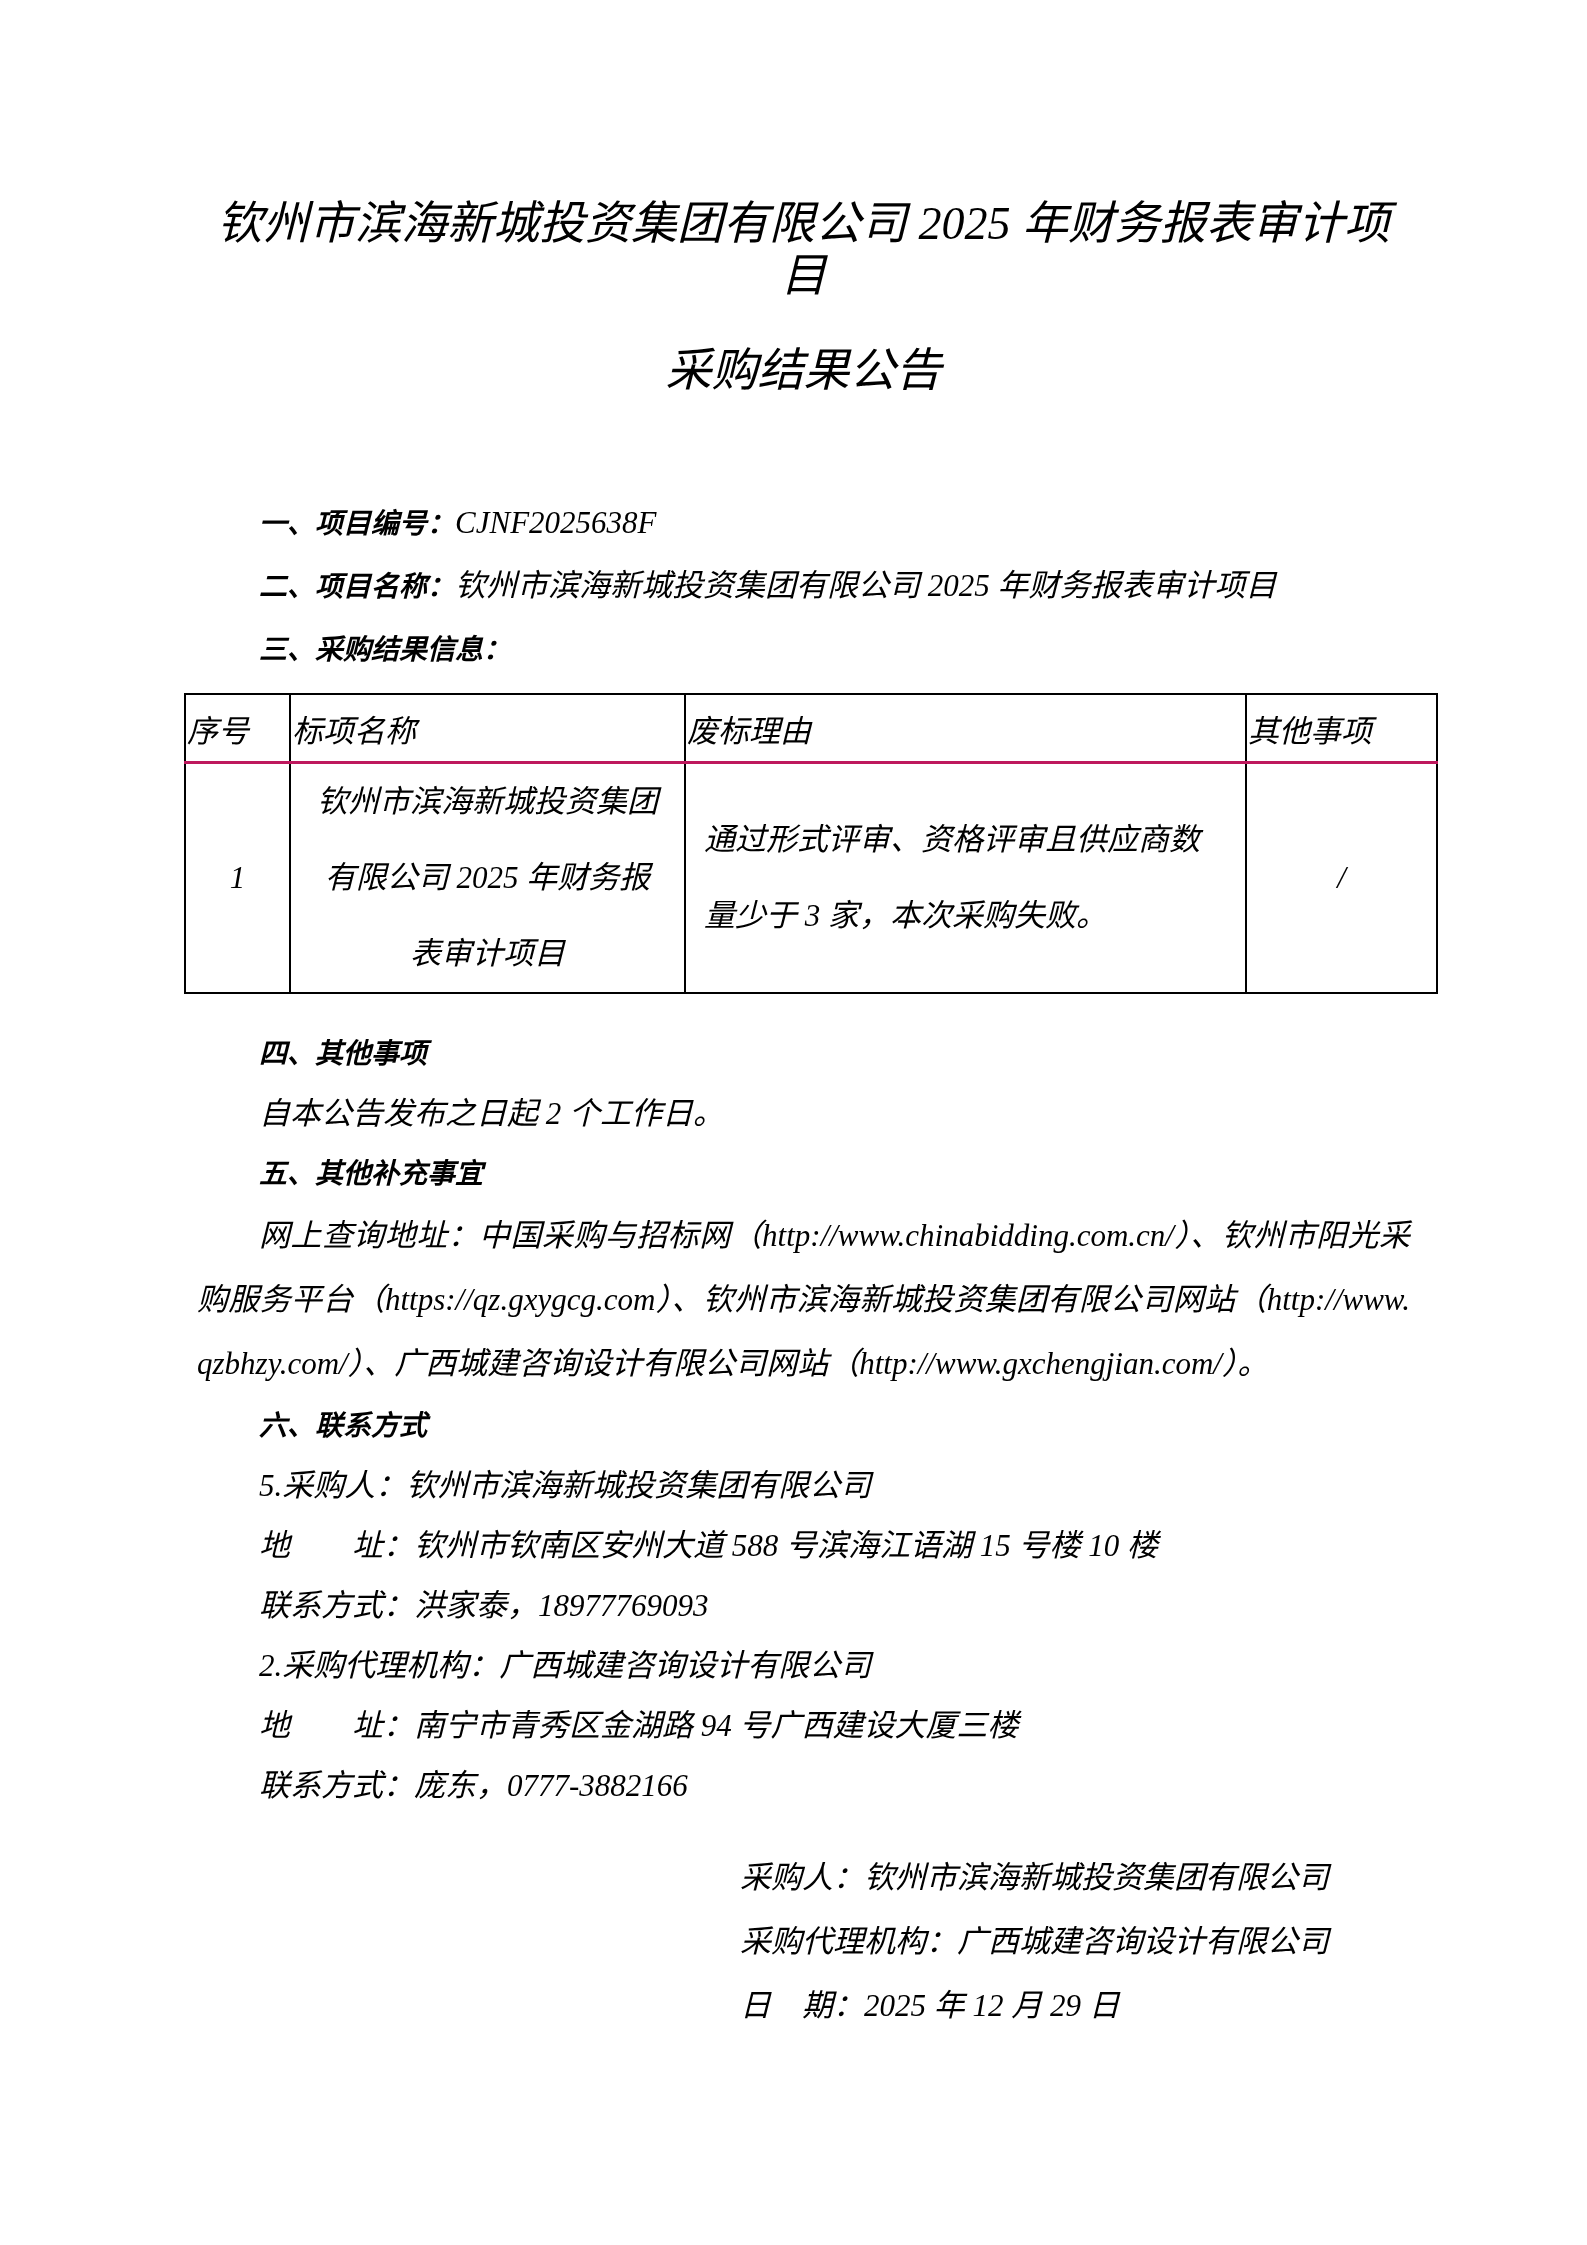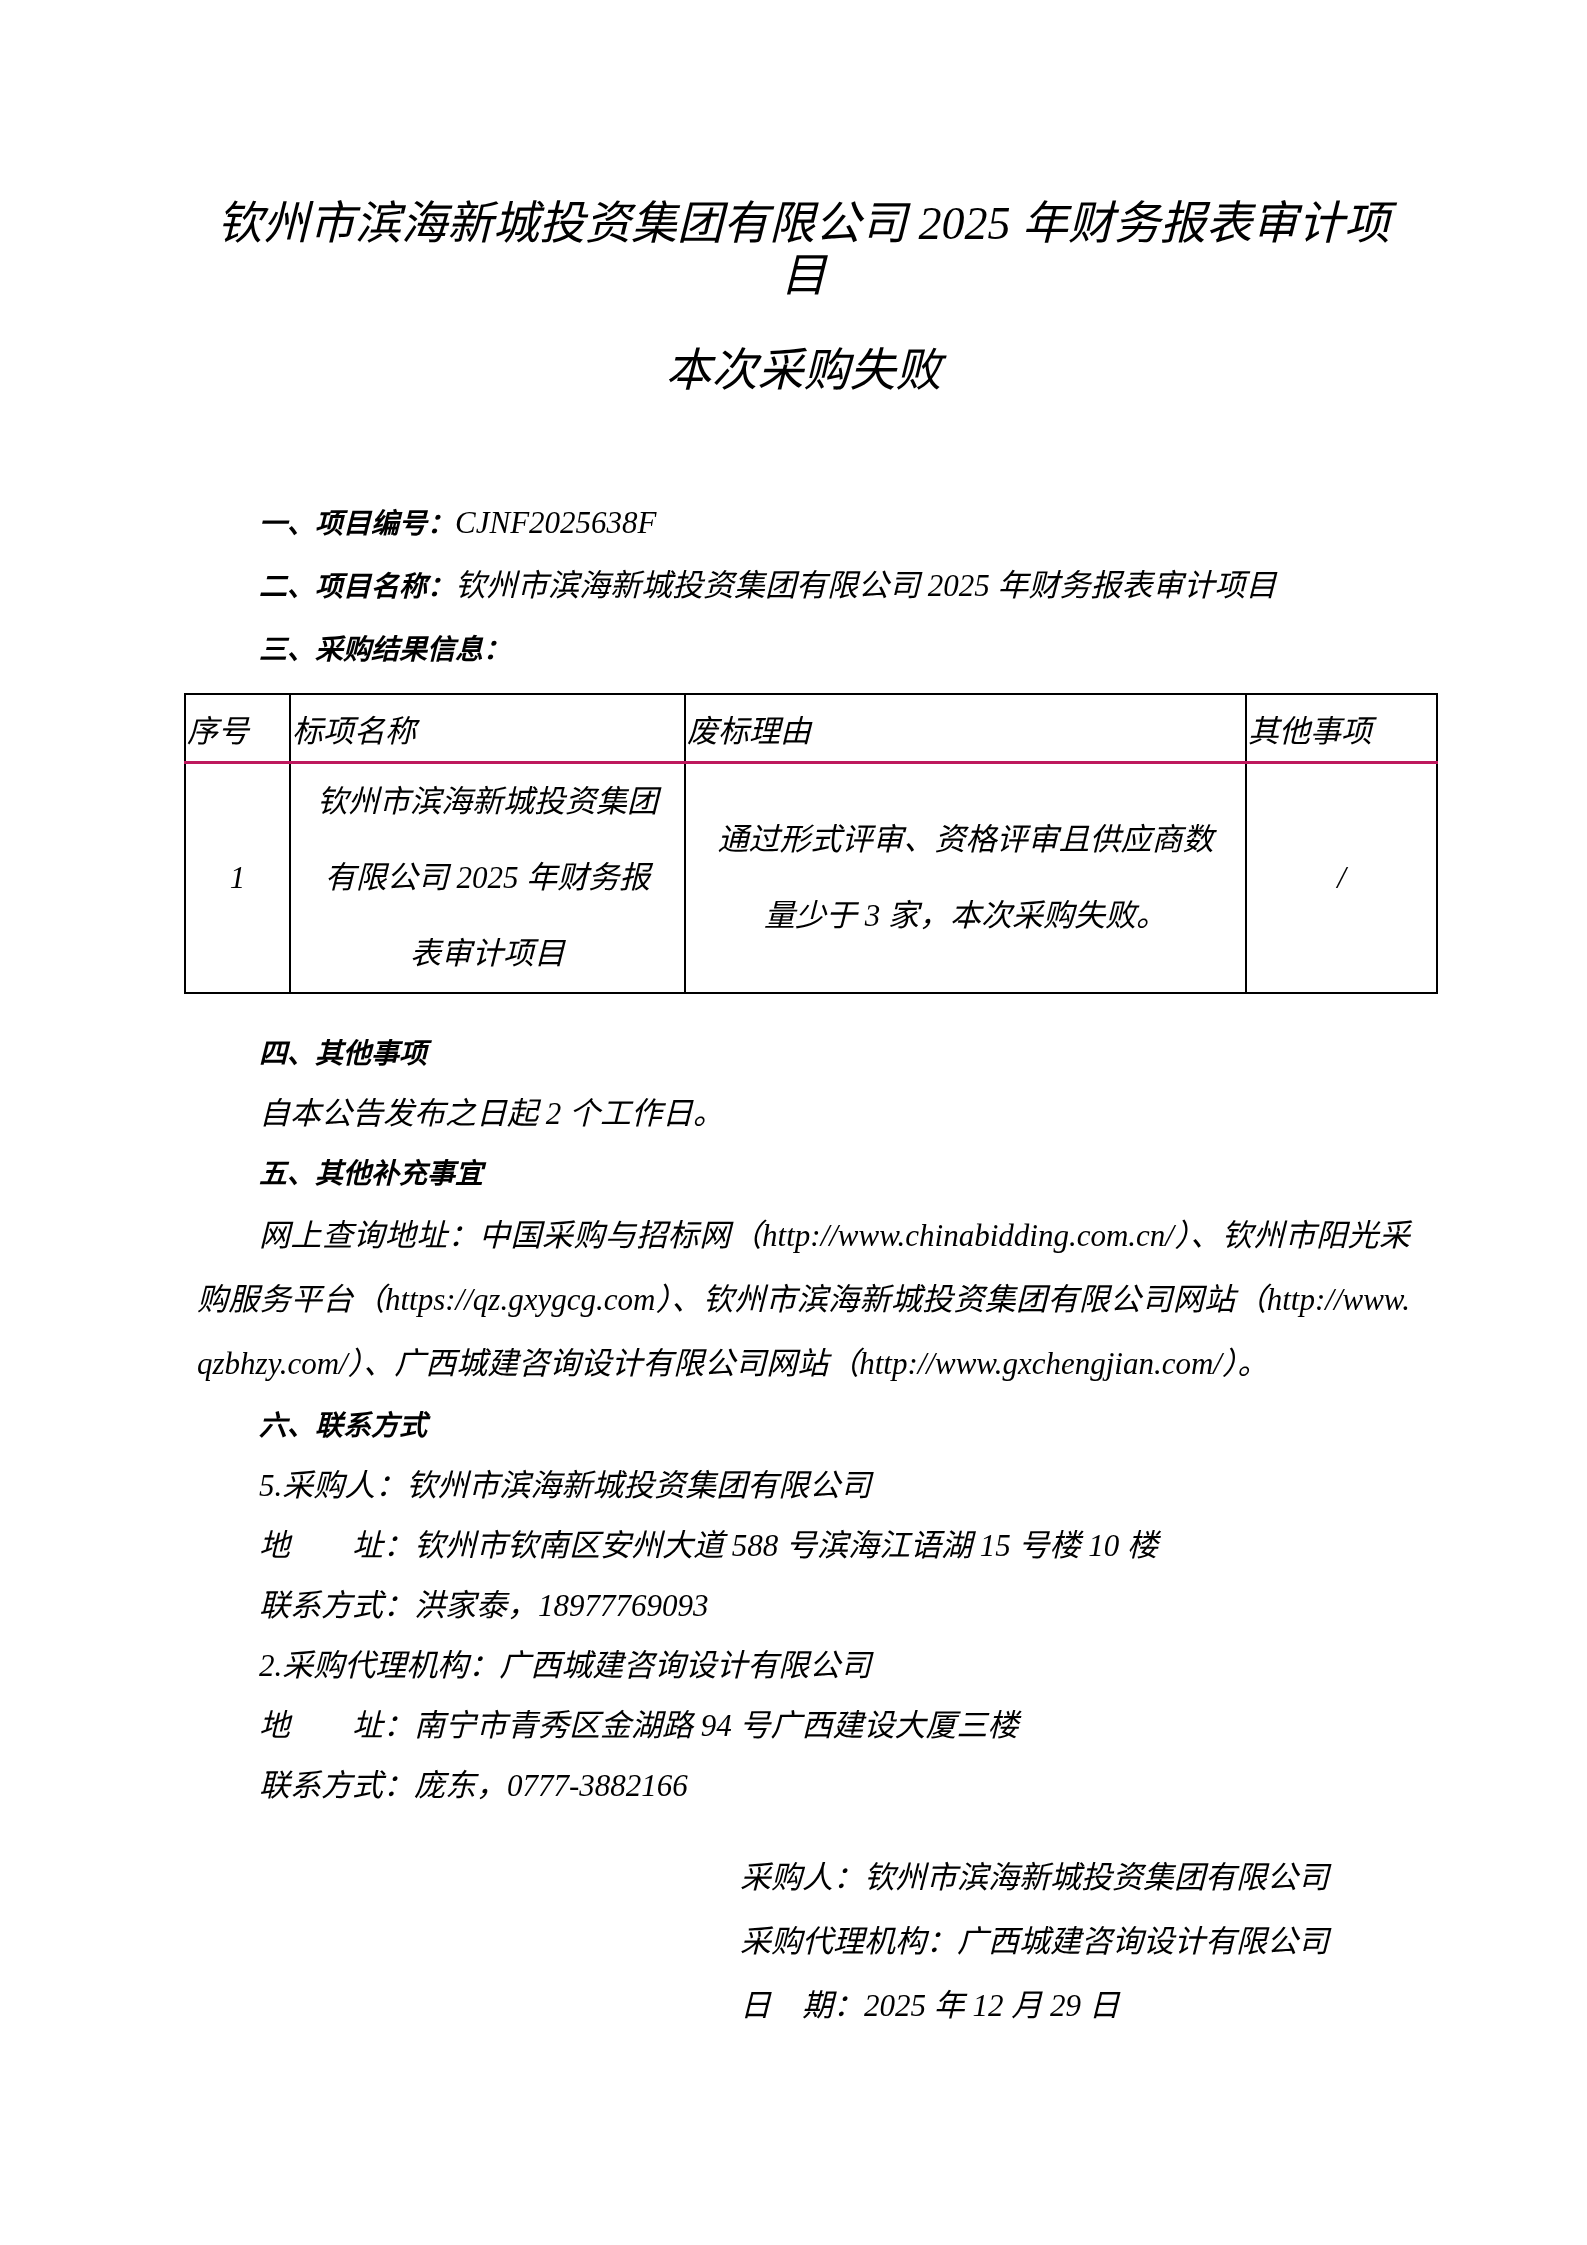--- a/index.html
+++ b/index.html
@@ -53,21 +53,21 @@
     text-align: left;
     border-bottom: 3px solid #be185d;
   }
   table.results td { height: 176px; }
   .col-no     { width: 105px; }
   .col-item   { width: 395px; }
   .col-reason { width: 561px; }
   .col-other  { width: 191px; }
   td.cell-no    { text-align: center; }
   td.cell-item  { text-align: center; padding: 0 22px; line-height: 76px; }
-  td.cell-reason{ text-align: center;   padding: 0 18px; line-height: 76px; }
+  td.cell-reason{ text-align: left;   padding: 0 18px; line-height: 76px; }
   td.cell-other { text-align: center; }
 
   .sec-head { line-height: 60px; padding-left: 62px; }
   .sec-head.mt { margin-top: 30px; }
   .body-line { line-height: 60px; padding-left: 62px; }
 
   .para {
     line-height: 64px;
     text-align: justify;
     text-indent: 62px;
@@ -80,21 +80,21 @@
     line-height: 64px;
   }
 </style>
 </head>
 <body>
 
 <div class="page">
 
   <div class="doc-title">
     <div class="line1">钦州市滨海新城投资集团有限公司 2025 年财务报表审计项目</div>
-    <div class="line2">本次采购失败</div>
+    <div class="line2">采购结果公告</div>
   </div>
 
   <div class="meta">
     <div class="meta-line">
       <span class="bold-head">一、项目编号：</span><span>CJNF2025638F</span>
     </div>
     <div class="meta-line">
       <span class="bold-head">二、项目名称：</span><span>钦州市滨海新城投资集团有限公司 2025 年财务报表审计项目</span>
     </div>
     <div class="meta-line">

